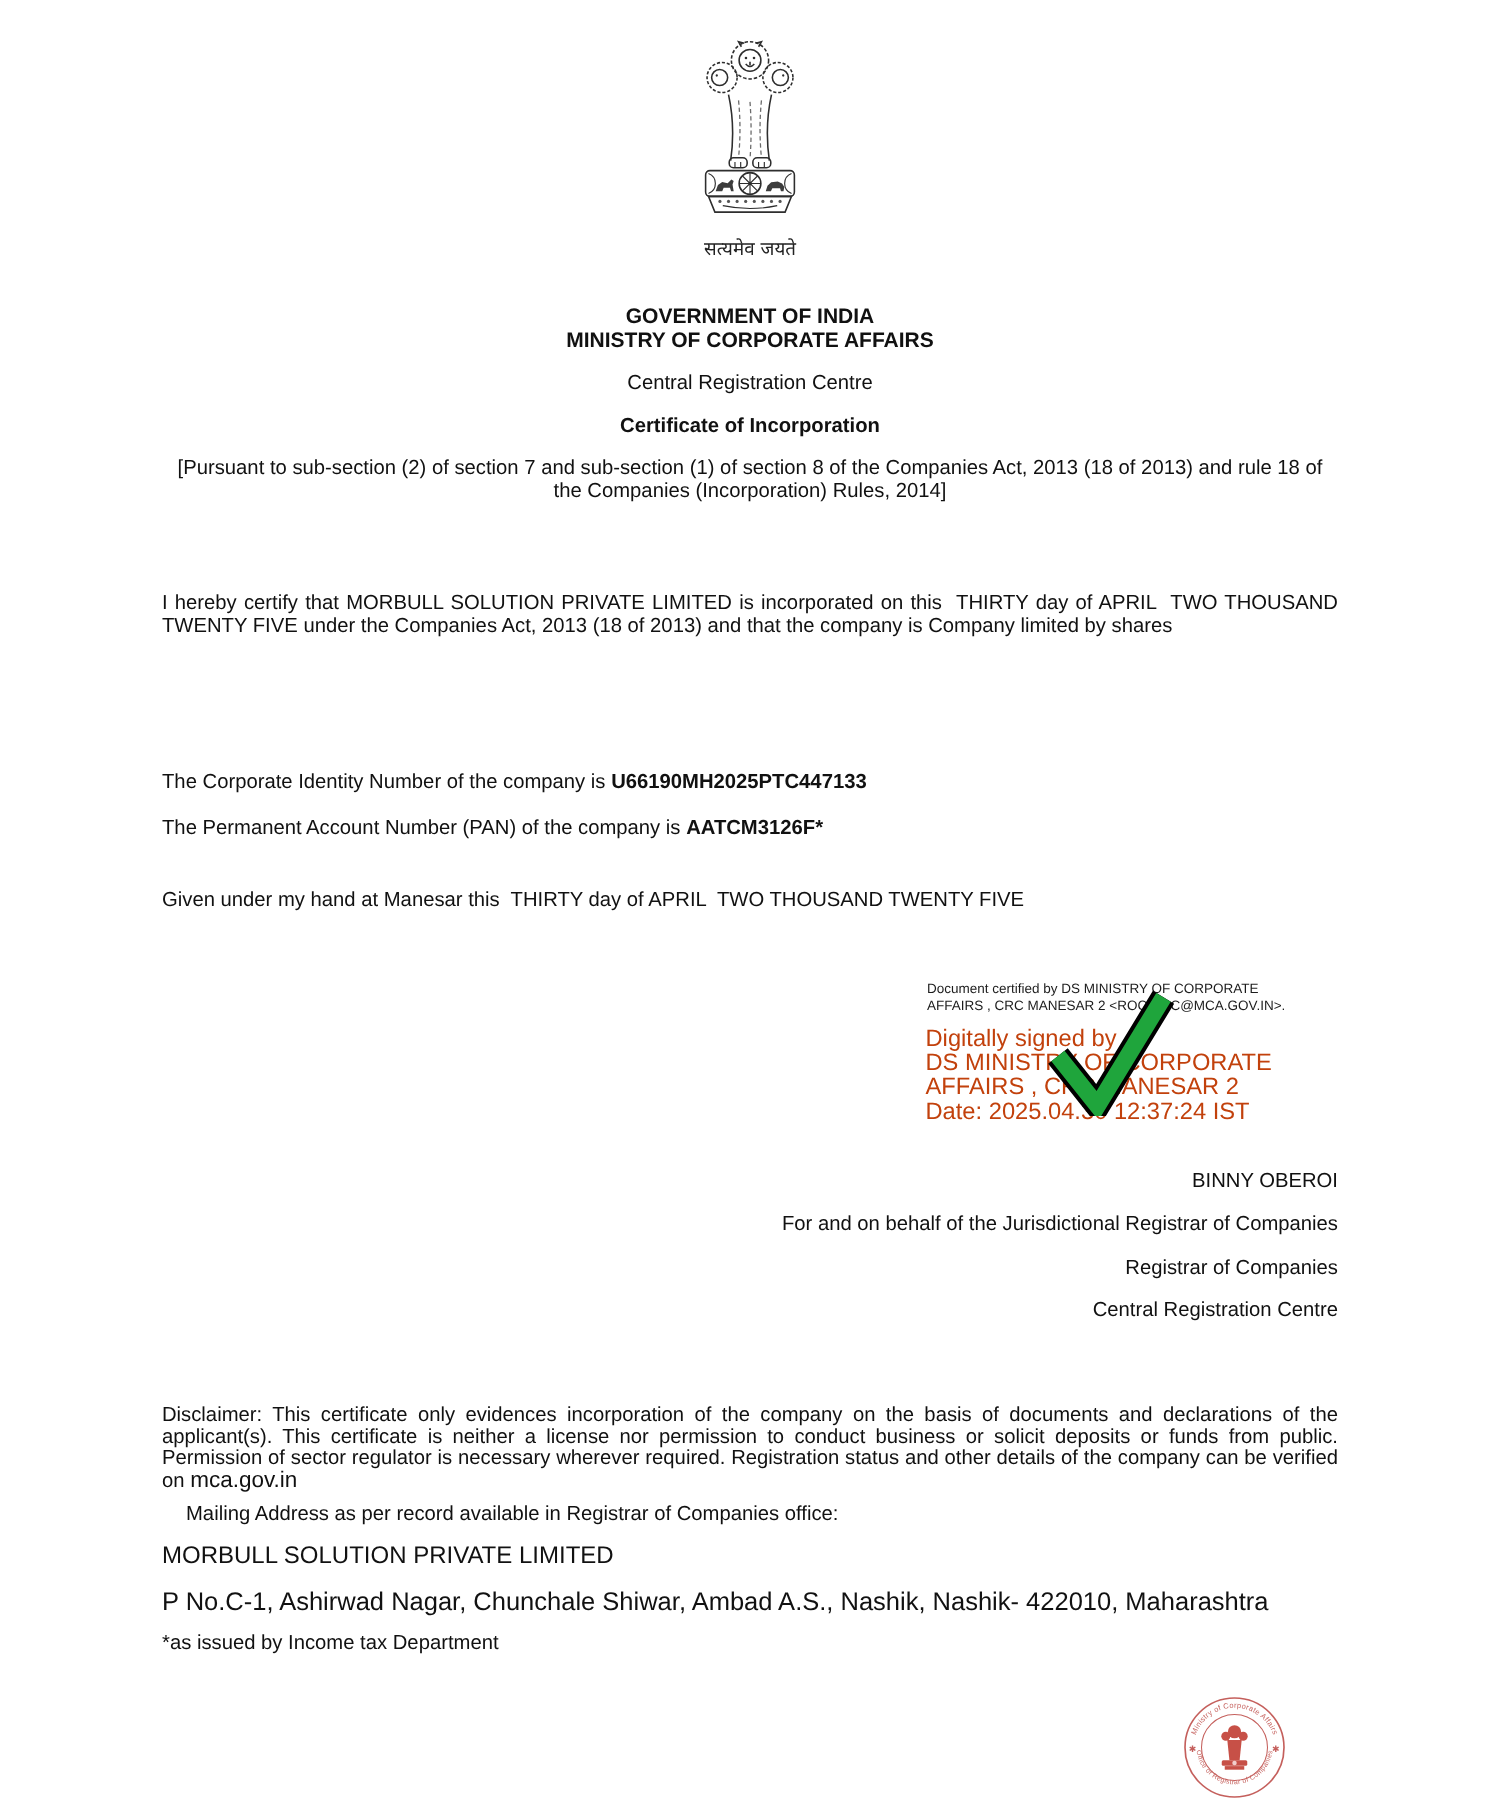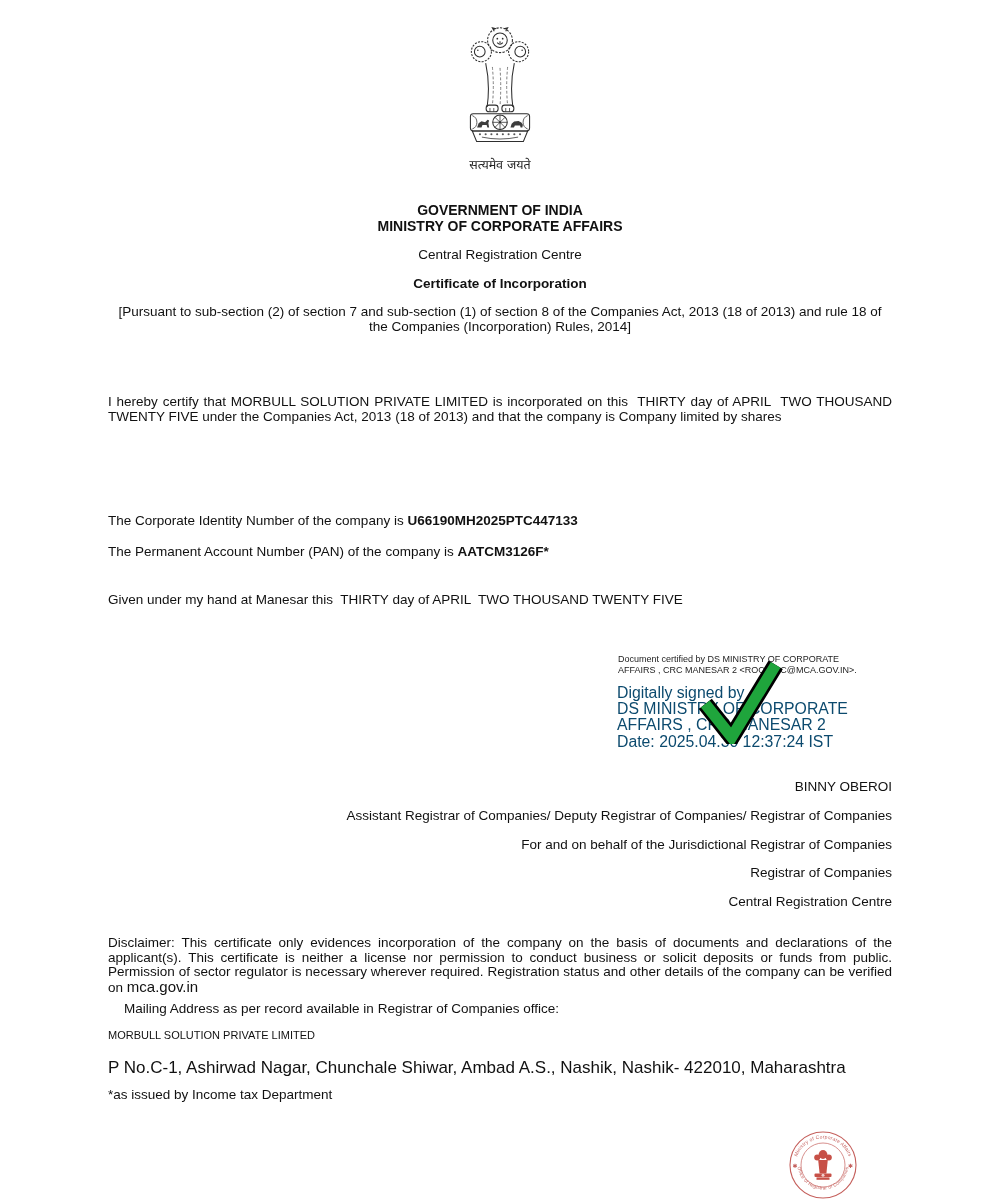--- a/index.html
+++ b/index.html
@@ -14,27 +14,27 @@
   .motto { font-family:"DejaVu Sans", sans-serif; font-size:12.5px; color:#222; margin-top:2px; }
   .hdr-bold { left:108px; width:784px; top:203px; font-size:14px; font-weight:bold; line-height:15.5px; }
   .hdr-centre { left:108px; width:784px; top:247px; font-size:13.5px; }
   .hdr-title { left:108px; width:784px; top:276px; font-size:13.5px; font-weight:bold; }
   .pursuant { left:108px; width:784px; top:304px; font-size:13.5px; line-height:15px; }
   .certify { left:108px; width:784px; top:395px; font-size:13.5px; line-height:14.7px; text-align:justify; white-space:pre-wrap; }
   .ids { left:108px; width:784px; top:505px; font-size:13.5px; line-height:31px; }
   .ids b { font-weight:bold; }
   .given { left:108px; width:784px; top:592px; font-size:13.5px; white-space:pre-wrap; }
   .cert-note { left:618px; top:654px; width:262px; font-size:9px; line-height:11px; color:#1c1c1c; }
-  .digi-block { left:617px; top:685px; width:300px; font-size:15.8px; line-height:16.2px; color:#0c4a6e; }
+  .digi-block { left:617px; top:685px; width:300px; font-size:15.8px; line-height:16.2px; color:#c2410c; }
   .check { left:692px; top:658px; width:96px; height:86px; }
   .officer { left:108px; width:784px; top:773px; font-size:13.5px; line-height:28.8px; text-align:right; }
   .disclaimer { left:108px; width:784px; top:936px; font-size:13.5px; line-height:14.7px; text-align:justify; }
   .mca-link { font-size:15px; }
   .mailing { left:108px; width:784px; top:1001px; font-size:13.5px;margin-left:16px; }
-  .company { left:108px; width:784px; top:1029px; font-size:11px; }
+  .company { left:108px; width:784px; top:1029px; font-size:16px; }
   .address { left:108px; width:784px; top:1058px; font-size:17px; }
   .footnote { left:108px; width:784px; top:1087px; font-size:13.5px; }
   .seal { left:783px; top:1129px; width:80px; height:74px; opacity:0.88; }
 </style>
 </head>
 <body>
 
 <div class="page">
 
   <div class="abs emblem-wrap">
@@ -110,21 +110,20 @@
     <div>AFFAIRS , CRC MANESAR 2</div>
     <div>Date: 2025.04.30 12:37:24 IST</div>
   </div>
   <svg class="abs check" viewBox="0 0 95 88">
     <polyline points="12,47 39,81 84,7" fill="none" stroke="#000000" stroke-width="17"></polyline>
     <polyline points="12,47 39,81 84,7" fill="none" stroke-width="11.5" stroke="#1fa53c"></polyline>
   </svg>
 
   <div class="abs officer">
     <div>BINNY OBEROI</div>
-    <div>Assistant Registrar of Companies/ Deputy Registrar of Companies/ Registrar of Companies</div>
     <div>For and on behalf of the Jurisdictional Registrar of Companies</div>
     <div>Registrar of Companies</div>
     <div>Central Registration Centre</div>
   </div>
 
   <p class="abs disclaimer"><span>Disclaimer: This certificate only evidences incorporation of the company on the basis of documents and declarations of the applicant(s). This certificate is neither a license nor permission to conduct business or solicit deposits or funds from public. Permission of sector regulator is necessary wherever required. Registration status and other details of the company can be verified on</span> <span class="mca-link">mca.gov.in</span></p>
   <div class="abs mailing">Mailing Address as per record available in Registrar of Companies office:</div>
   <div class="abs company">MORBULL SOLUTION PRIVATE LIMITED</div>
   <div class="abs address">P No.C-1, Ashirwad Nagar, Chunchale Shiwar, Ambad A.S., Nashik, Nashik- 422010, Maharashtra</div>
   <div class="abs footnote">*as issued by Income tax Department</div>

